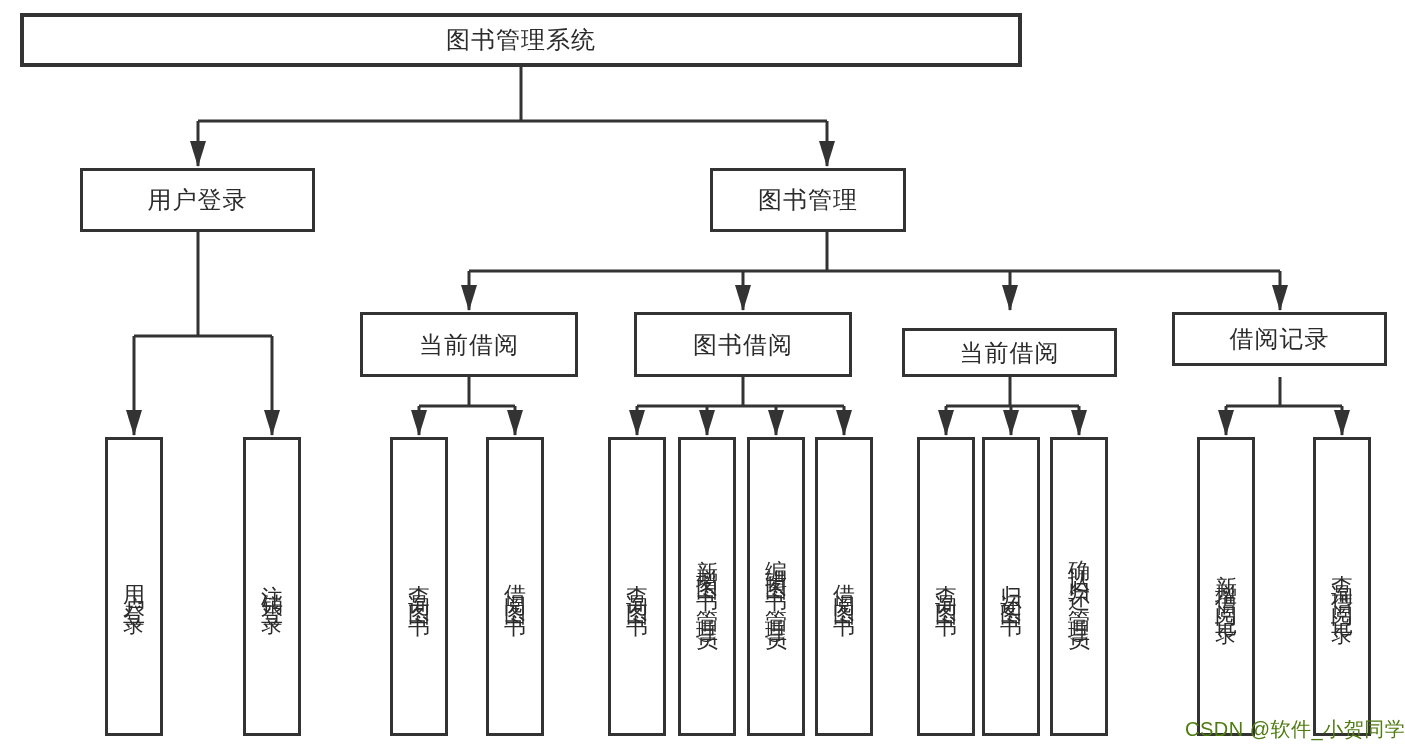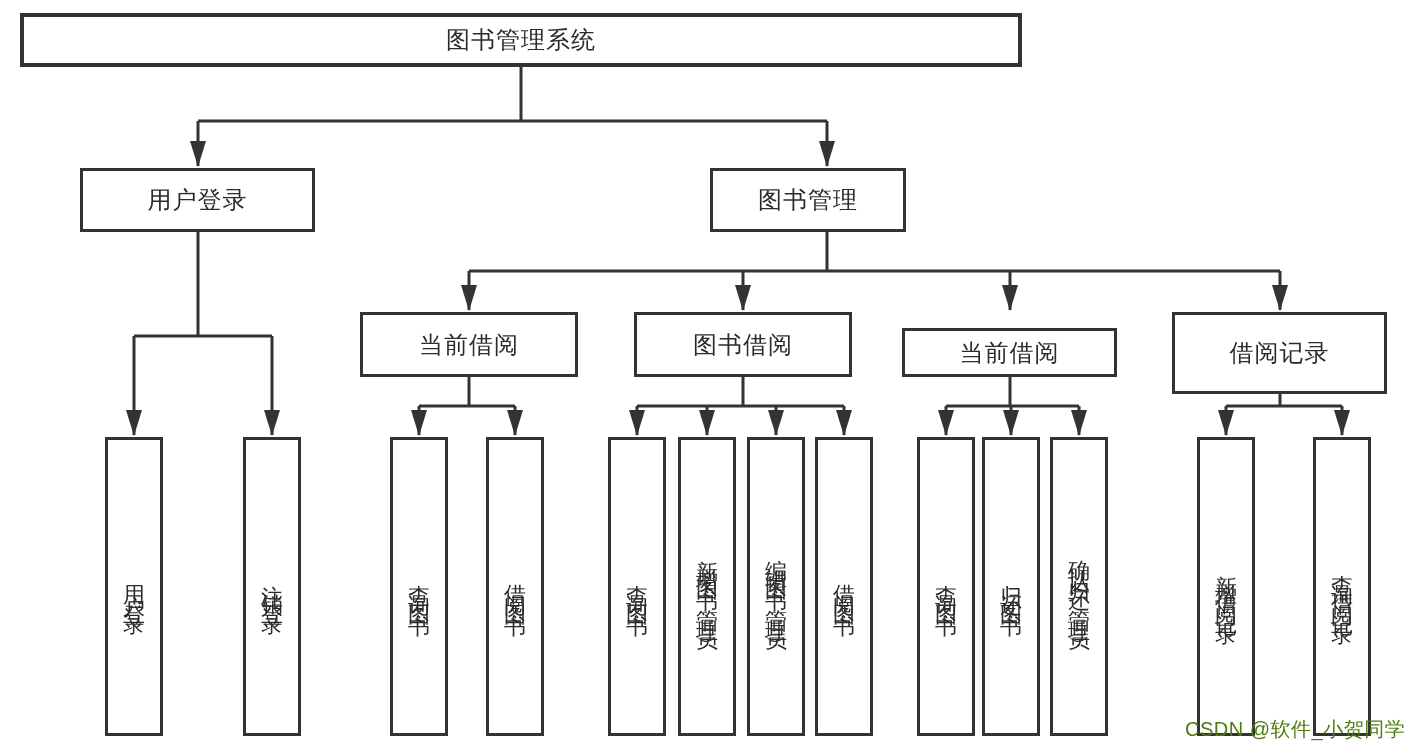--- a/index.html
+++ b/index.html
@@ -107,21 +107,21 @@
   </svg>
 
   <div class="box hbox root-box" style="left:20px;top:13px;width:1002px;height:54px;">图书管理系统</div>
 
   <div class="box hbox" style="left:80px;top:168px;width:235px;height:64px;">用户登录</div>
   <div class="box hbox" style="left:710px;top:168px;width:196px;height:64px;">图书管理</div>
 
   <div class="box hbox" style="left:360px;top:312px;width:218px;height:65px;">当前借阅</div>
   <div class="box hbox" style="left:634px;top:312px;width:218px;height:65px;">图书借阅</div>
   <div class="box hbox" style="left:902px;top:328px;width:215px;height:49px;">当前借阅</div>
-  <div class="box hbox" style="left:1172px;top:312px;width:215px;height:82px;">借阅记录</div>
+  <div class="box hbox" style="left:1172px;top:312px;width:215px;height:54px;">借阅记录</div>
 
   <div class="box vbox" style="left:105px;top:437px;width:58px;height:299px;">
     <span>用户登录</span>
   </div>
   <div class="box vbox" style="left:243px;top:437px;width:58px;height:299px;">
     <span>注销登录</span>
   </div>
 
   <div class="box vbox" style="left:390px;top:437px;width:58px;height:299px;">
     <span>查询图书</span>

